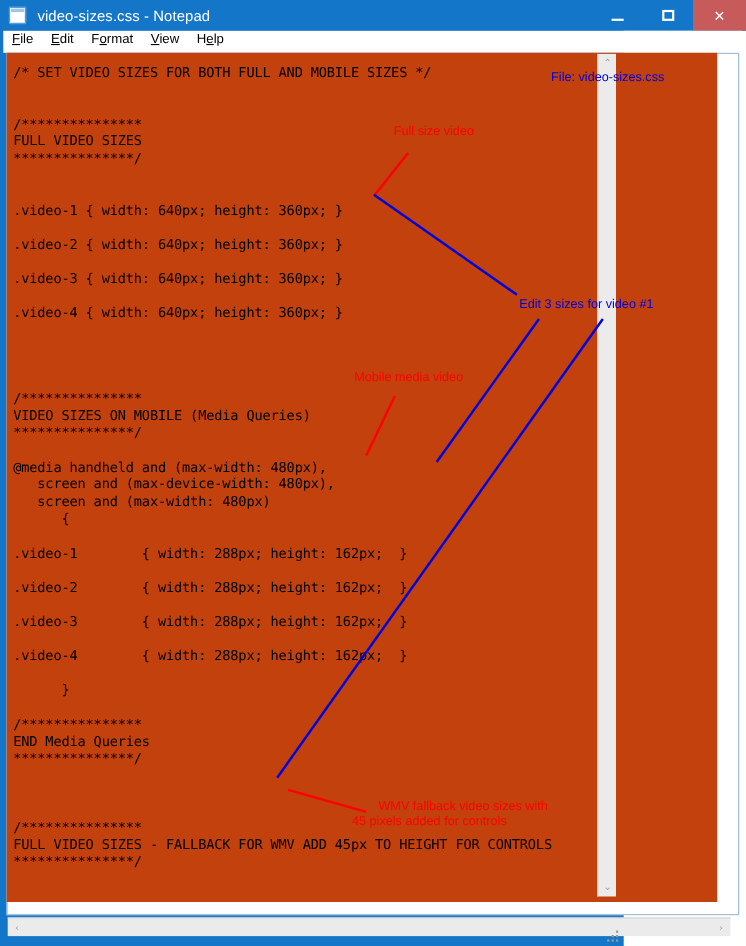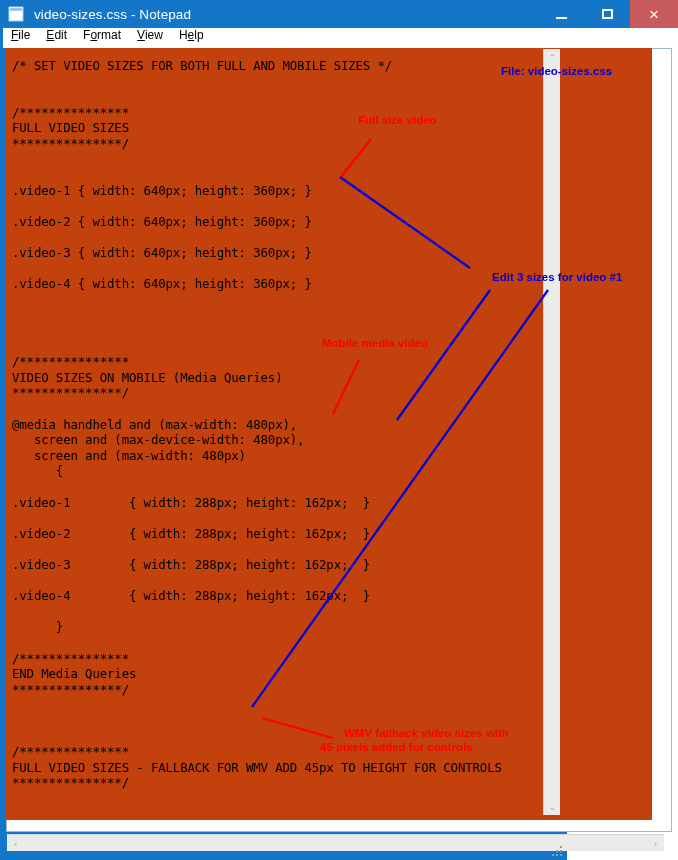--- a/index.html
+++ b/index.html
@@ -176,21 +176,21 @@
   
   .anno-layer {
     position: absolute;
     left: 0; top: 0;
     width: 678px; height: 860px;
     pointer-events: none;
   }
   .anno-label {
     position: absolute;
     font-family: "Liberation Sans", sans-serif;
-    font-weight: bold;
+    font-weight: normal;
     font-size: 11.5px;
     white-space: pre;
     line-height: 13px;
   }
   .anno-red { color: #ff0000; }
   .anno-blue { color: #0000dd; }
 </style>
 </head>
 <body>
 
@@ -304,18 +304,18 @@
       <line x1="340" y1="178" x2="371" y2="139" stroke="#ff0000" stroke-width="2.2"></line>
       <line x1="340" y1="177" x2="470" y2="268" stroke="#0000dd" stroke-width="2.2"></line>
       <line x1="397" y1="420" x2="490" y2="290" stroke="#0000dd" stroke-width="2.2"></line>
       <line x1="252" y1="707" x2="548" y2="290" stroke="#0000dd" stroke-width="2.2"></line>
       <line x1="333" y1="414" x2="359" y2="360" stroke="#ff0000" stroke-width="2.2"></line>
       <line x1="262" y1="718" x2="333" y2="738" stroke="#ff0000" stroke-width="2.2"></line>
     </svg>
     <div class="anno-label anno-blue" style="left:501px;top:65px;">File: video-sizes.css</div>
     <div class="anno-label anno-red" style="left:358px;top:114px;text-align:center;">Full size video</div>
     <div class="anno-label anno-red" style="left:322px;top:337px;">Mobile media video</div>
-    <div class="anno-label anno-blue" style="left:492px;top:271px;">Edit 3 sizes for video #1</div>
+    <div class="anno-label anno-blue" style="left:472px;top:271px;">Edit 3 sizes for video #1</div>
     <div class="anno-label anno-red" style="left:320px;top:727px;margin-left:24px;">WMV fallback video sizes with</div>
     <div class="anno-label anno-red" style="left:320px;top:741px;">45 pixels added for controls</div>
   </div>
 
 </div>
 
 </body></html>

